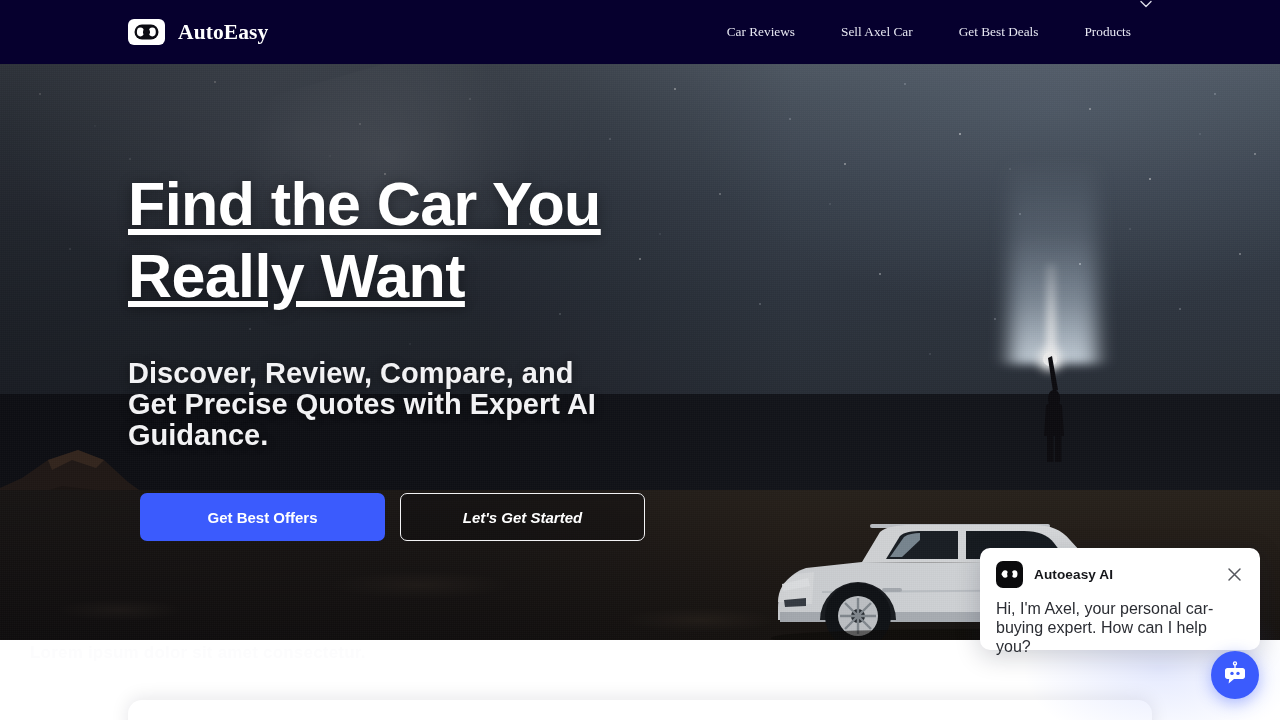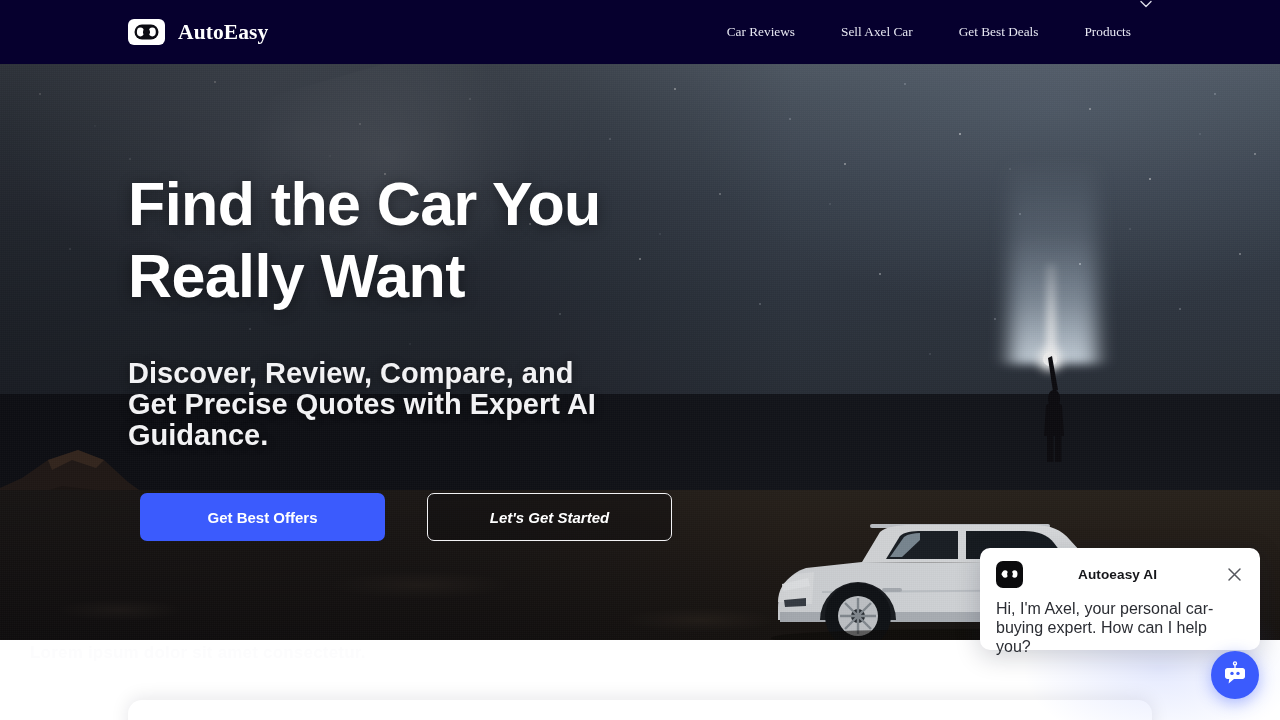--- a/index.html
+++ b/index.html
@@ -196,33 +196,34 @@
     z-index: 5;
   }
   .hero-title {
     color: #ffffff;
     font-size: 61px;
     line-height: 72px;
     font-weight: 700;
     letter-spacing: -.6px;
     text-shadow: 0 2px 14px rgba(0,0,0,.38);
     width: 500px;
+    text-decoration: underline;
   }
   .hero-sub {
     margin-top: 46px;
     color: #f2f2f4;
     font-size: 29px;
     line-height: 31px;
     font-weight: 600;
     width: 500px;
     text-shadow: 0 1px 10px rgba(0,0,0,.45);
   }
   .hero-actions {
     margin-top: 42px;
-    display: flex; gap: 42px; padding-left: 12px;
+    display: flex; gap: 15px; padding-left: 12px;
   }
   .btn {
     height: 48px;
     border-radius: 7px;
     display: inline-flex; align-items: center; justify-content: center;
     font-size: 15px; font-weight: 700;
     cursor: pointer;
     white-space: nowrap;
   }
   .btn-primary {
@@ -284,21 +285,20 @@
     width: 27px; height: 27px;
     background: #0b0b0d;
     border-radius: 7px;
     display: flex; align-items: center; justify-content: center;
     flex: none;
   }
   .chat-title {
     font-size: 13.6px; font-weight: 700; color: #15161a;
     letter-spacing: .1px;
     flex: 1;
-    margin-left: 44px;
   }
   .chat-close {
     width: 20px; height: 20px;
     display: flex; align-items: center; justify-content: center;
     cursor: pointer; color: #55575e;
     flex: none;
   }
   .chat-msg {
     margin-top: 13px;
     font-size: 16px; line-height: 19px;

